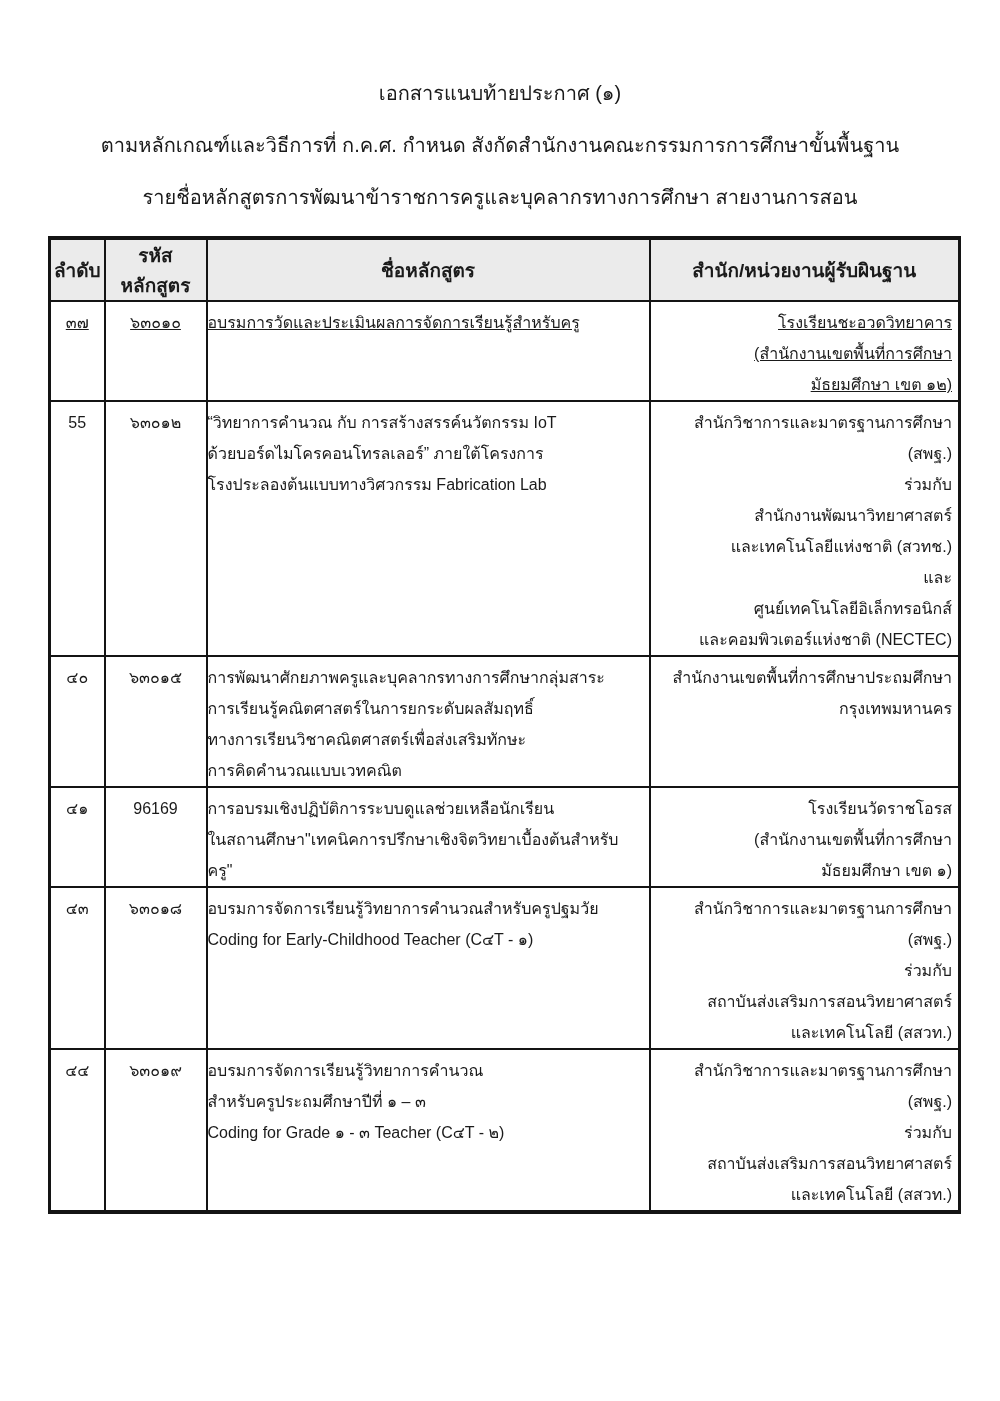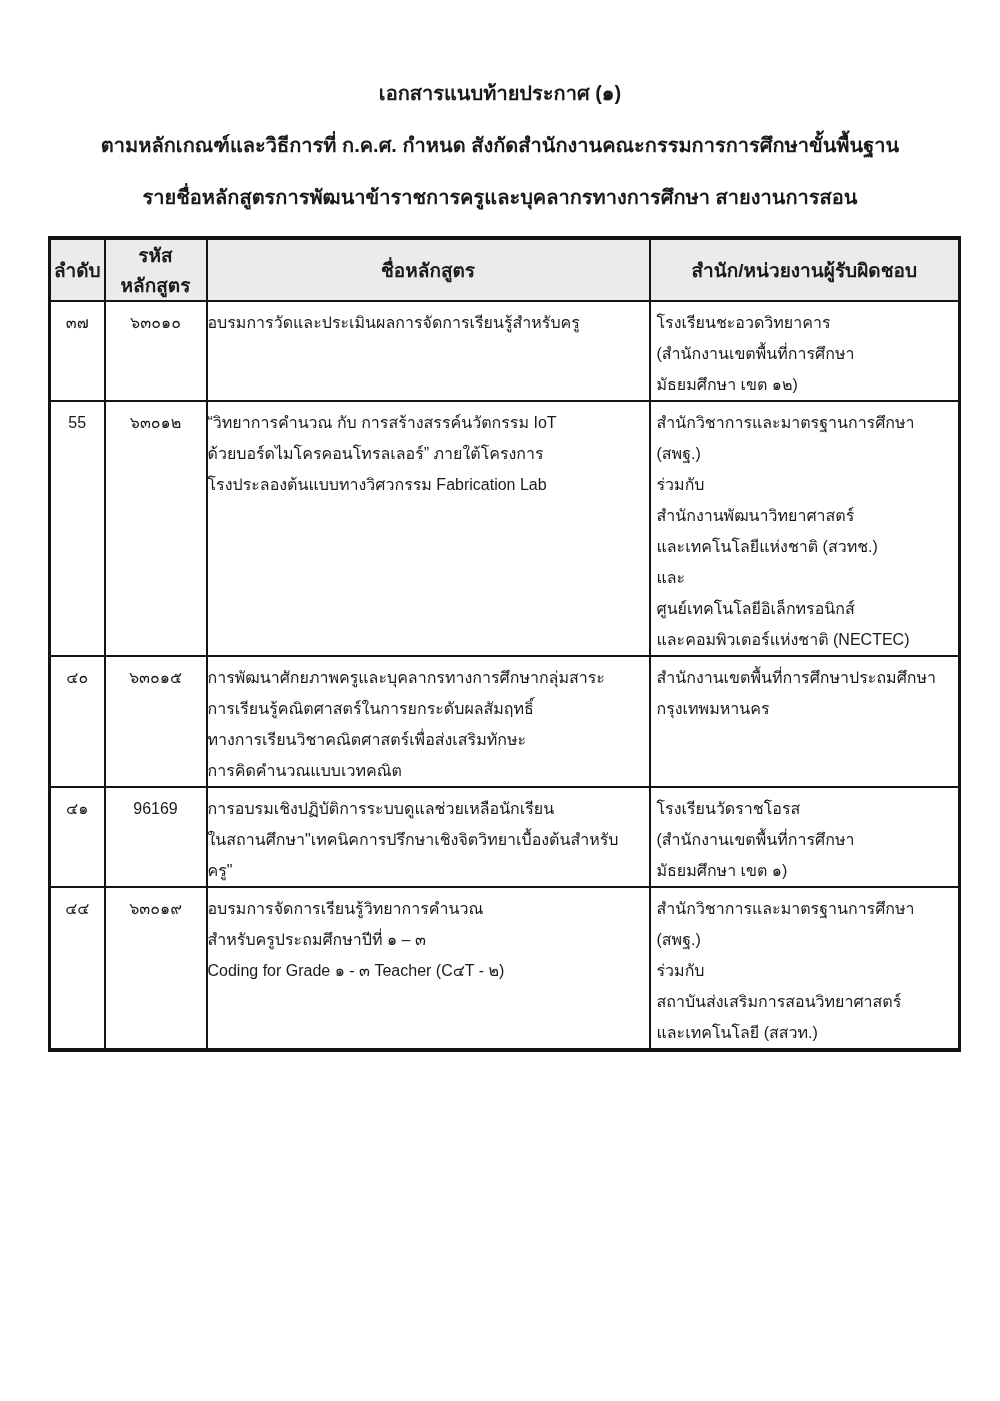--- a/index.html
+++ b/index.html
@@ -15,21 +15,21 @@
     position: relative;
     overflow: hidden;
   }
   .doc-titles {
     padding-top: 80px;
     text-align: center;
   }
   .doc-titles p {
     margin: 0 0 26px 0;
     font-size: 20px;
-    font-weight: bold;
+    font-weight: normal;
     line-height: 26px;
   }
   table.course-table {
     margin-left: 48px;
     margin-top: 9px;
     width: 910px;
     border-collapse: collapse;
     table-layout: fixed;
     border: 3px solid #141414;
     border-top-width: 4px;
@@ -50,21 +50,21 @@
   }
   .course-table td {
     vertical-align: top;
     padding: 5px 4px 0 4px;
     font-size: 16px;
     line-height: 31px;
     white-space: pre-line;
   }
   td.td-center { text-align: center; }
   td.td-name   { text-align: left; padding-left: 0; padding-right: 6px; }
-  td.td-agency { text-align: left; padding-left: 6px; padding-right: 6px; }
+  td.td-agency { text-align: right; padding-left: 6px; padding-right: 6px; }
 </style>
 </head>
 <body>
 
 <div class="doc-titles">
   <p>เอกสารแนบท้ายประกาศ (๑)</p>
   <p>ตามหลักเกณฑ์และวิธีการที่ ก.ค.ศ. กำหนด สังกัดสำนักงานคณะกรรมการการศึกษาขั้นพื้นฐาน</p>
   <p>รายชื่อหลักสูตรการพัฒนาข้าราชการครูและบุคลากรทางการศึกษา สายงานการสอน</p>
 </div>
 
@@ -73,25 +73,25 @@
     <col style="width:55px">
     <col style="width:102px">
     <col style="width:443px">
     <col style="width:310px">
   </colgroup>
   <thead>
     <tr>
       <th>ลำดับ</th>
       <th>รหัสหลักสูตร</th>
       <th>ชื่อหลักสูตร</th>
-      <th>สำนัก/หน่วยงานผู้รับผิดชอบ</th>
+      <th>สำนัก/หน่วยงานผู้รับผินฐาน</th>
     </tr>
   </thead>
   <tbody>
-      <tr style="height: 93px;">
+      <tr style="height: 93px; text-decoration: underline;">
         <td class="td-center">๓๗</td>
         <td class="td-center">๖๓๐๑๐</td>
         <td class="td-name">อบรมการวัดและประเมินผลการจัดการเรียนรู้สำหรับครู</td>
         <td class="td-agency">โรงเรียนชะอวดวิทยาคาร
 (สำนักงานเขตพื้นที่การศึกษา
 มัธยมศึกษา เขต ๑๒)</td>
       </tr>
       <tr style="height: 229px;">
         <td class="td-center">55</td>
         <td class="td-center">๖๓๐๑๒</td>
@@ -118,20 +118,30 @@
       </tr>
       <tr style="height: 96px;">
         <td class="td-center">๔๑</td>
         <td class="td-center">96169</td>
         <td class="td-name">การอบรมเชิงปฏิบัติการระบบดูแลช่วยเหลือนักเรียน
 ในสถานศึกษา"เทคนิคการปรึกษาเชิงจิตวิทยาเบื้องต้นสำหรับครู"</td>
         <td class="td-agency">โรงเรียนวัดราชโอรส
 (สำนักงานเขตพื้นที่การศึกษา
 มัธยมศึกษา เขต ๑)</td>
       </tr>
+      <tr style="height: 155px;">
+        <td class="td-center">๔๓</td>
+        <td class="td-center">๖๓๐๑๘</td>
+        <td class="td-name">อบรมการจัดการเรียนรู้วิทยาการคำนวณสำหรับครูปฐมวัย
+Coding for Early-Childhood Teacher (C๔T - ๑)</td>
+        <td class="td-agency">สำนักวิชาการและมาตรฐานการศึกษา (สพฐ.)
+ร่วมกับ
+สถาบันส่งเสริมการสอนวิทยาศาสตร์
+และเทคโนโลยี (สสวท.)</td>
+      </tr>
       <tr style="height: 138px;">
         <td class="td-center">๔๔</td>
         <td class="td-center">๖๓๐๑๙</td>
         <td class="td-name">อบรมการจัดการเรียนรู้วิทยาการคำนวณ
 สำหรับครูประถมศึกษาปีที่ ๑ – ๓
 Coding for Grade ๑ - ๓ Teacher (C๔T - ๒)</td>
         <td class="td-agency">สำนักวิชาการและมาตรฐานการศึกษา (สพฐ.)
 ร่วมกับ
 สถาบันส่งเสริมการสอนวิทยาศาสตร์
 และเทคโนโลยี (สสวท.)</td>

